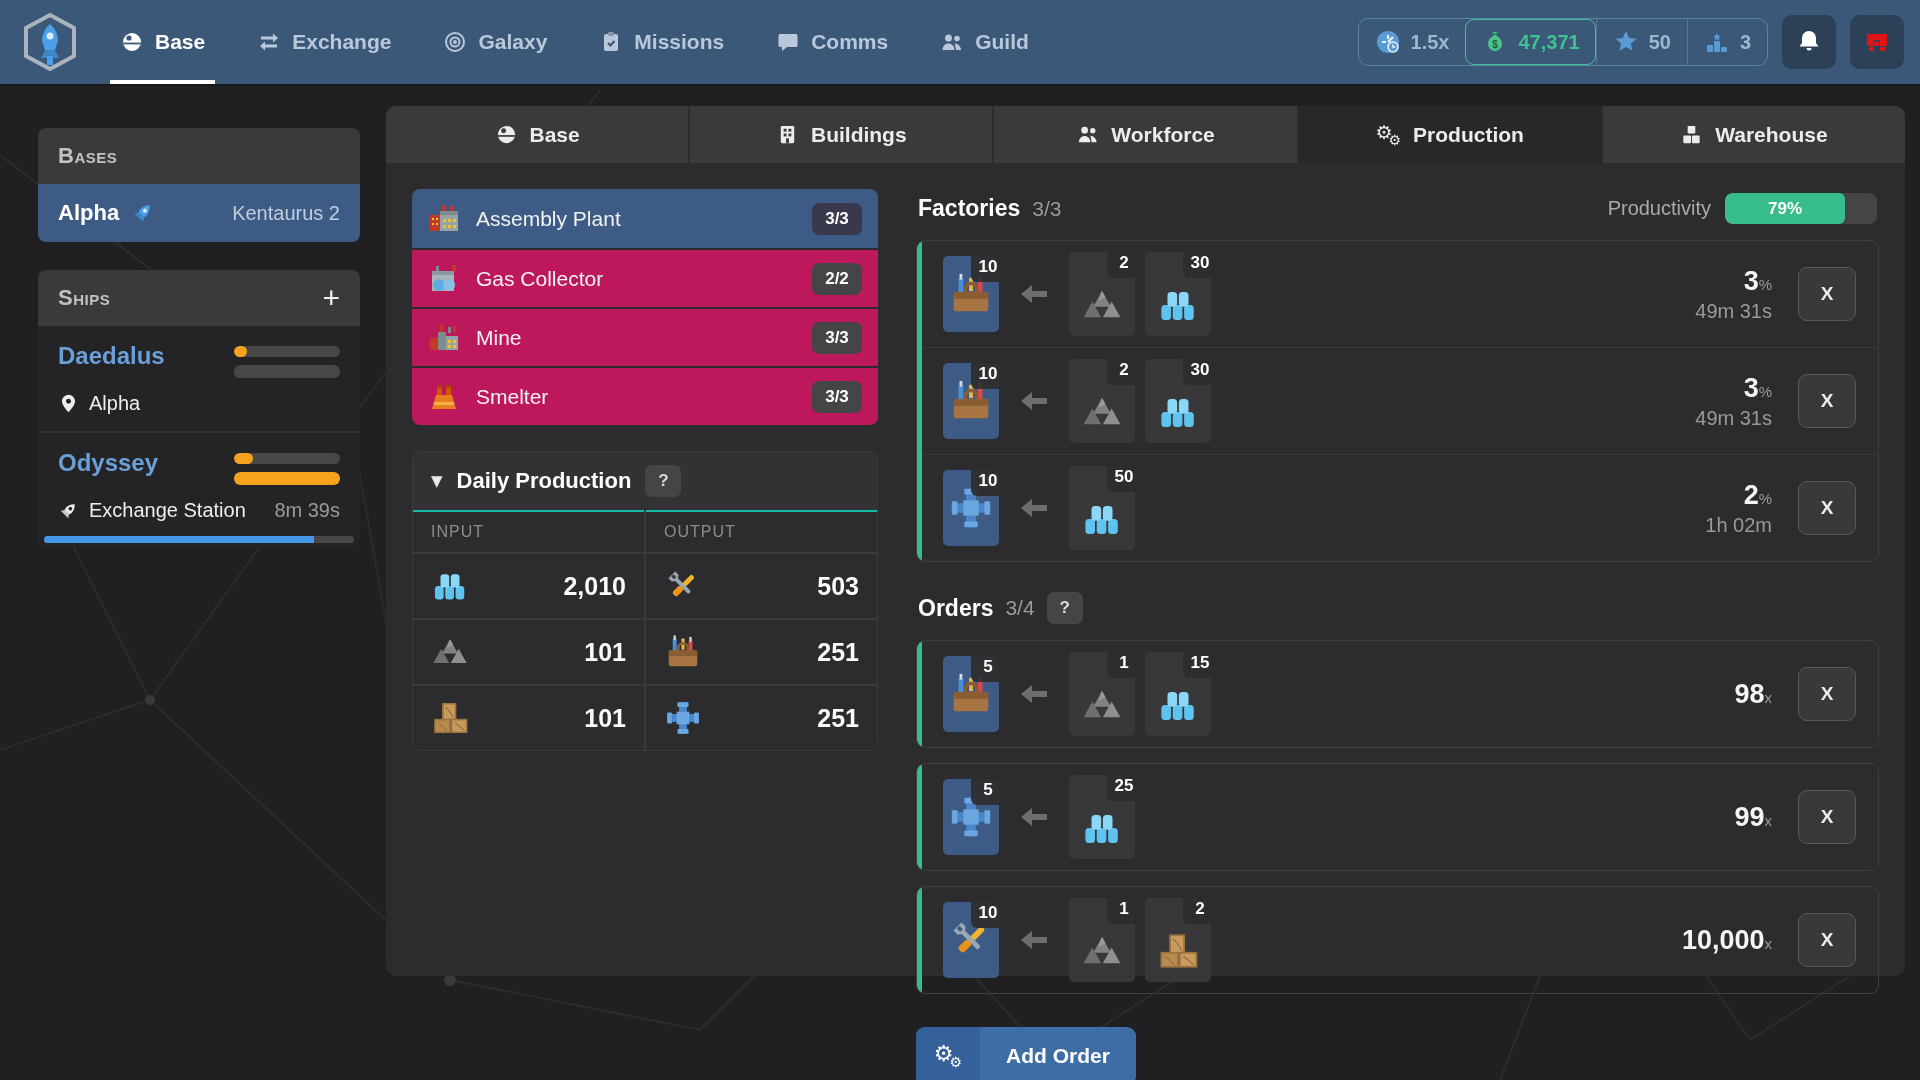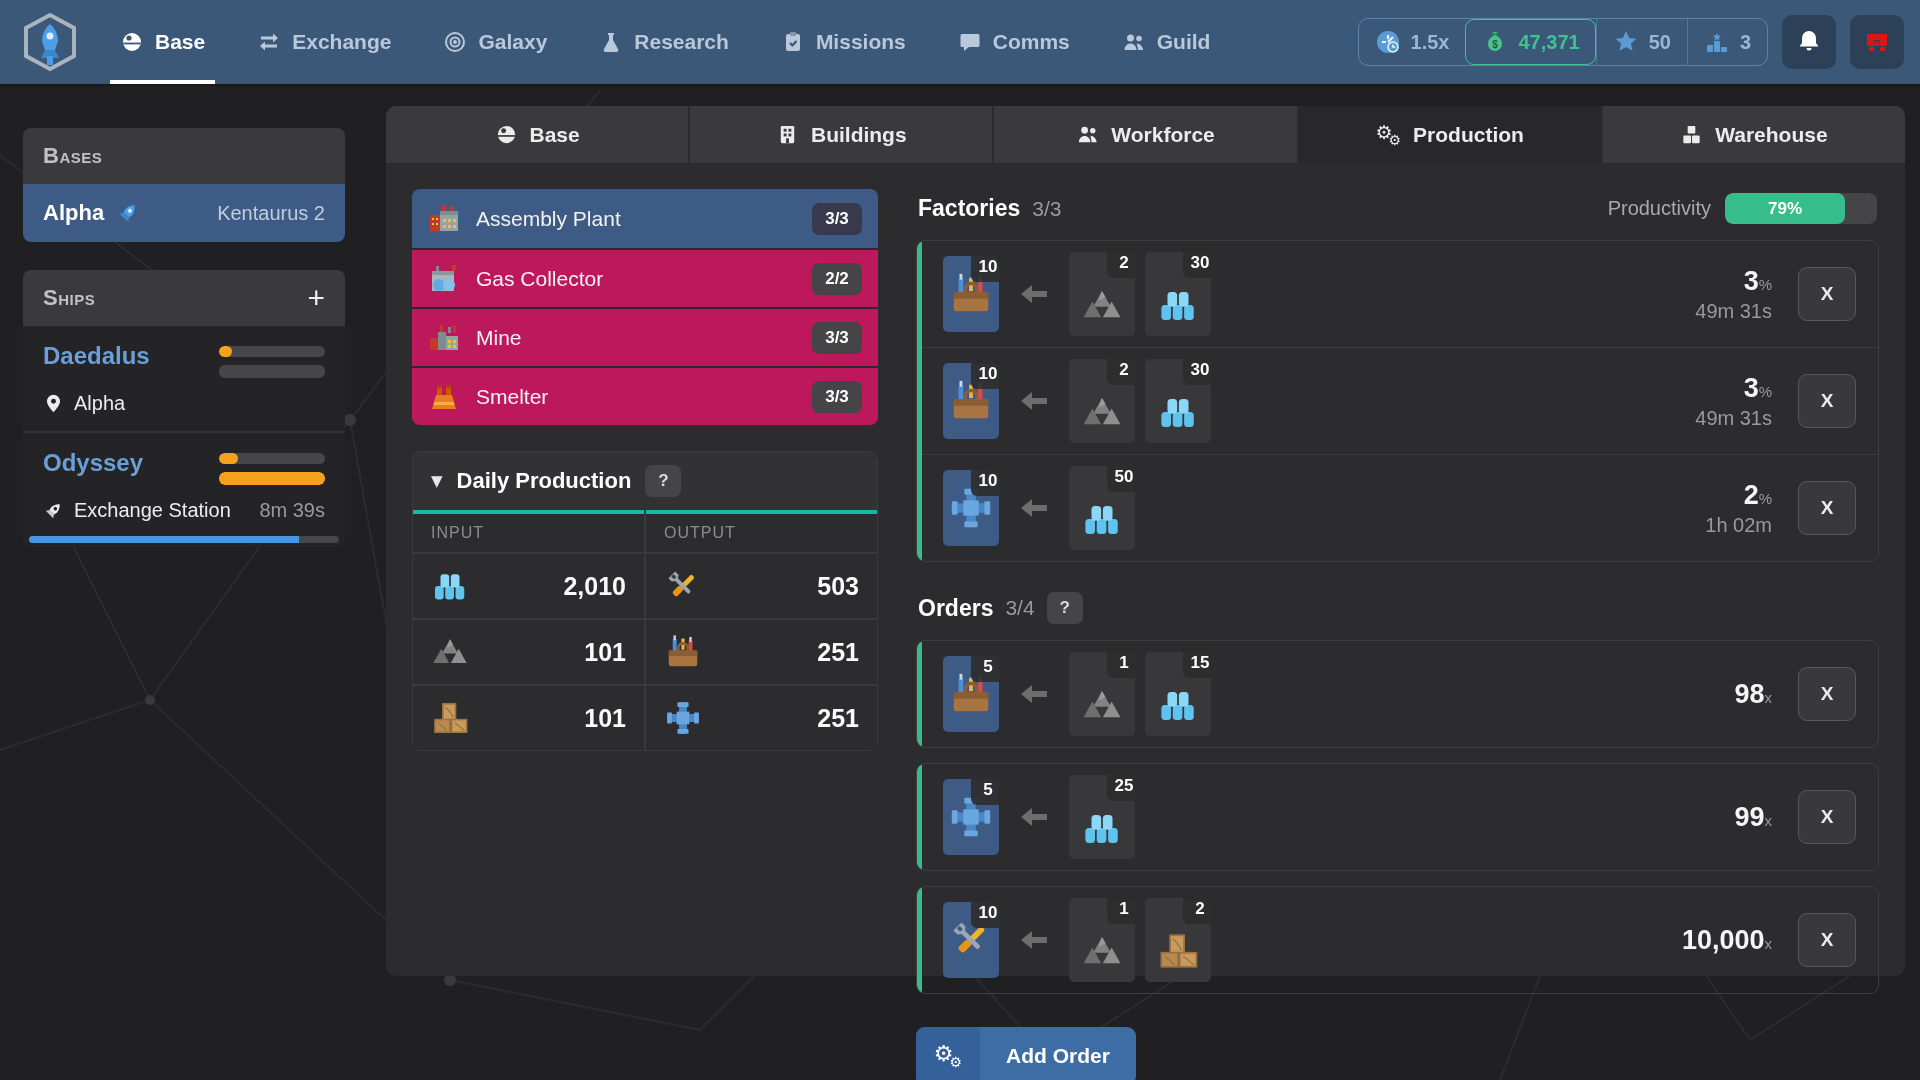--- a/index.html
+++ b/index.html
@@ -26,21 +26,21 @@
   .nav-right { margin-left:auto; display:flex; align-items:center; }
   .stats { display:flex; align-items:stretch; border:1px solid #5d83a8; border-radius:10px; height:48px; }
   .stat { display:flex; align-items:center; gap:10px; padding:0 16px; color:#9db6d2; font-size:20px; font-weight:600; border-left:1px solid #54789c; }
   .stat:first-child { border-left:none; }
   .stat svg { width:26px; height:26px; }
   .stat.money { outline:1px solid #3ec28f; outline-offset:-1px; border-radius:9px; color:#3ec28f; border-left-color:transparent; }
   .icon-btn { width:54px; height:54px; border-radius:10px; background:#2c4057; border:none; display:flex; align-items:center; justify-content:center; margin-left:14px; cursor:pointer; }
   .icon-btn svg { width:28px; height:28px; }
 
   
-  aside { position:absolute; top:128px; left:23px; width:322px; z-index:2; }
+  aside { position:absolute; top:128px; left:38px; width:322px; z-index:2; }
   .panel { border-radius:8px; overflow:hidden; margin-bottom:28px; background:#242426; }
   .panel-head { background:#3a3a3c; height:56px; display:flex; align-items:center; padding:0 20px; }
   .caps { font-variant-caps:small-caps; letter-spacing:.5px; font-size:22px; color:#c2c2c2; font-weight:600; }
   .plus-btn { margin-left:auto; background:none; border:none; color:#f0f0f0; font-size:30px; font-weight:400; cursor:pointer; line-height:1; }
   .base-row { height:58px; background:#3d5b85; display:flex; align-items:center; padding:0 20px; gap:12px; cursor:pointer; }
   .base-name { font-size:22px; font-weight:700; color:#fff; }
   .base-row svg { width:24px; height:24px; }
   .base-loc { margin-left:auto; font-size:20px; color:#c2cede; }
   .ship-card { padding:16px 20px 16px; background:#242426; }
   .ship-card + .ship-card { border-top:2px solid #333335; }
@@ -80,21 +80,21 @@
 
   
   .dp { margin-top:26px; border-radius:8px; overflow:hidden; border:1px solid #3a3a3c; }
   .dp-head { background:#323234; height:58px; display:flex; align-items:center; gap:14px; padding:0 18px; cursor:pointer; }
   .tri { font-family:"DejaVu Sans", sans-serif; font-size:15px; color:#e8e8e8; }
   .dp-title { font-size:22px; font-weight:700; color:#fff; }
   .help-badge { min-width:36px; height:32px; background:#454547; border-radius:7px; display:flex; align-items:center; justify-content:center; font-weight:700; font-size:17px; color:#dcdcdc; cursor:pointer; }
   .dp-table { display:flex; background:#2c2c2e; }
   .dp-col { flex:1; }
   .dp-col + .dp-col { border-left:2px solid #3a3a3c; }
-  .dp-colhead { height:42px; display:flex; align-items:center; padding:0 18px; color:#8c8c8c; font-size:16px; letter-spacing:1px; border-top:4px solid #14b8a6; }
+  .dp-colhead { height:42px; display:flex; align-items:center; padding:0 18px; color:#8c8c8c; font-size:16px; letter-spacing:1px; border-top:2px solid #14b8a6; }
   .dp-cell { height:66px; display:flex; align-items:center; padding:0 18px; border-top:2px solid #3a3a3c; }
   .dp-cell svg { width:38px; height:38px; }
   .dp-val { margin-left:auto; font-size:25px; font-weight:600; color:#fafafa; }
 
   
   .sec-head { display:flex; align-items:center; gap:12px; margin:4px 2px 16px; }
   .sec-title { font-size:23px; font-weight:700; color:#fff; }
   .sec-count { font-size:21px; color:#9a9a9a; }
   .prod-wrap { margin-left:auto; display:flex; align-items:center; gap:14px;justify-content:space-between; }
   .prod-label { color:#aaaaaa; font-size:20px; }
@@ -177,26 +177,20 @@
         </svg>
       <span>Exchange</span>
     </div>
     <div class="nav-tab">
       <svg viewBox="0 0 24 24" fill="none" stroke="currentColor" stroke-width="2">
           <circle cx="12" cy="12" r="9"></circle>
           <circle cx="12" cy="12" r="4.5"></circle>
           <circle cx="12" cy="12" r="1" fill="currentColor"></circle>
         </svg>
       <span>Galaxy</span>
-    </div>
-    <div class="nav-tab">
-      <svg viewBox="0 0 24 24" fill="currentColor">
-          <path d="M9 3h6v2h-1v5l5 9a2 2 0 0 1-1.8 3H6.8A2 2 0 0 1 5 19l5-9V5H9z"></path>
-        </svg>
-      <span>Research</span>
     </div>
     <div class="nav-tab">
       <svg viewBox="0 0 24 24">
           <rect x="5" y="4" width="14" height="17" rx="2" fill="currentColor"></rect>
           <rect x="9" y="2" width="6" height="4" rx="1" fill="#8296ac"></rect>
           <path d="M9 13l2.4 2.4L15.5 11" stroke="#3c5878" stroke-width="2.2" fill="none"></path>
         </svg>
       <span>Missions</span>
     </div>
     <div class="nav-tab">
@@ -551,21 +545,21 @@
       </div>
     </div>
 
     <div class="right-col">
       <div class="sec-head">
         <span class="sec-title">Factories</span>
         <span class="sec-count">3/3</span>
         <div class="prod-wrap">
           <span class="prod-label">Productivity</span>
           <div class="prod-pill">
-            <div class="prod-fill" style="width: 79%;">
+            <div class="prod-fill" style="width: 79%; border-radius: 6px;">
                 <span>79%</span>
               </div>
           </div>
         </div>
       </div>
 
       <div class="card">
         <div class="stripe"></div>
 
         <div class="prow">

